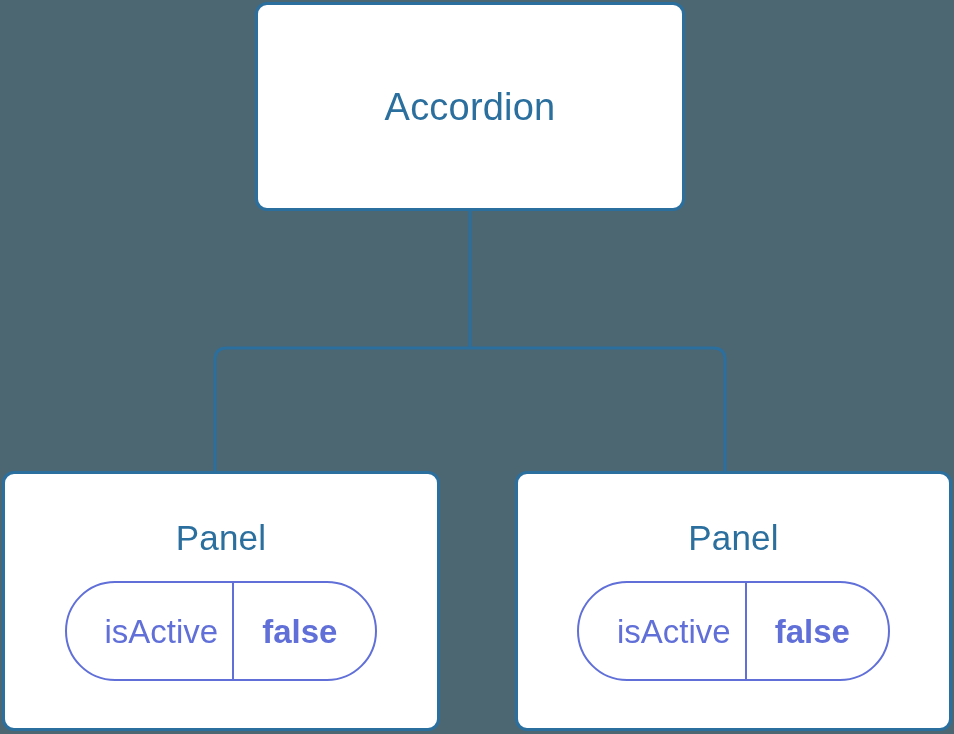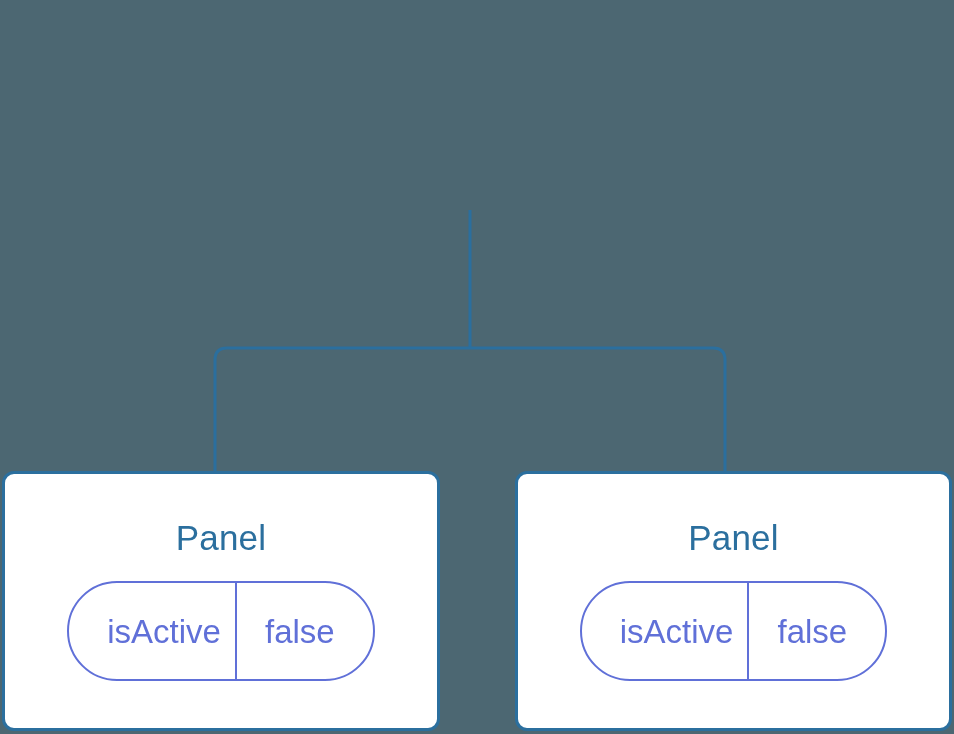--- a/index.html
+++ b/index.html
@@ -107,34 +107,38 @@
     box-sizing: border-box;
   }
 
   .prop-key {
     padding: 0 14px 0 38px;
     border-right: 2px solid #6070d8;
   }
 
   .prop-val {
     padding: 0 38px 0 28px;
+    font-weight: bold;
   }
 </style>
 </head>
 <body>
 
 <div id="canvas">
 
   <svg id="edges" viewBox="0 0 954 734" width="954" height="734">
 
     <path d="M 470 210 L 470 348" fill="none" stroke="#2b6f9e" stroke-width="3"></path>
 
     <path d="M 215 472 L 215 360 Q 215 348 227 348 L 713 348 Q 725 348 725 360 L 725 472" fill="none" stroke="#2b6f9e" stroke-width="3" stroke-linecap="butt"></path>
   </svg>
 
+  <div class="node node-root">
+    <div class="node-title">Accordion</div>
+  </div>
 
   <div class="node node-child-left">
     <div class="node-title">Panel</div>
     <div class="prop-pill">
       <div class="prop-key">isActive</div>
       <div class="prop-val">false</div>
     </div>
   </div>
 
   <div class="node node-child-right">

